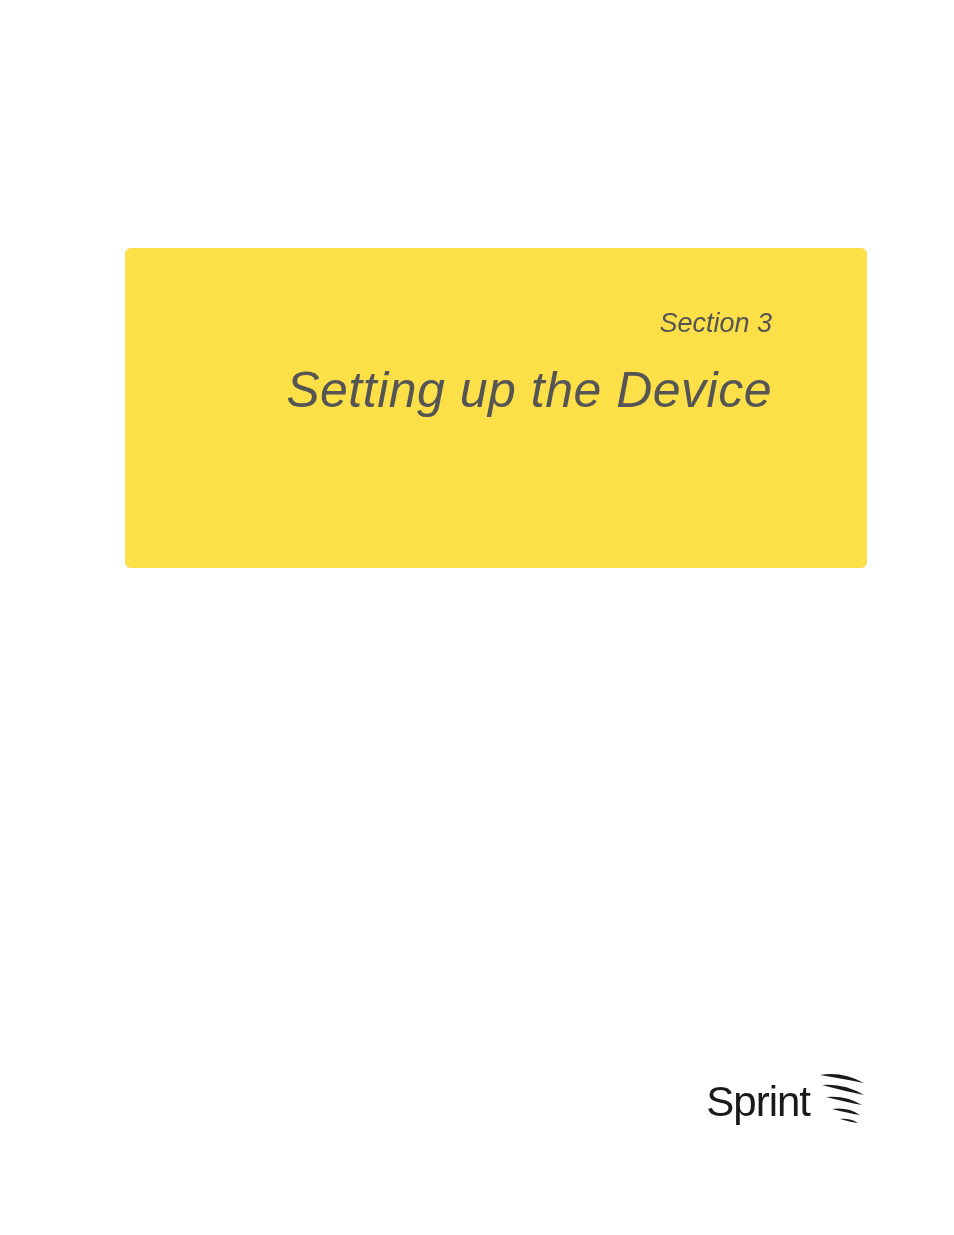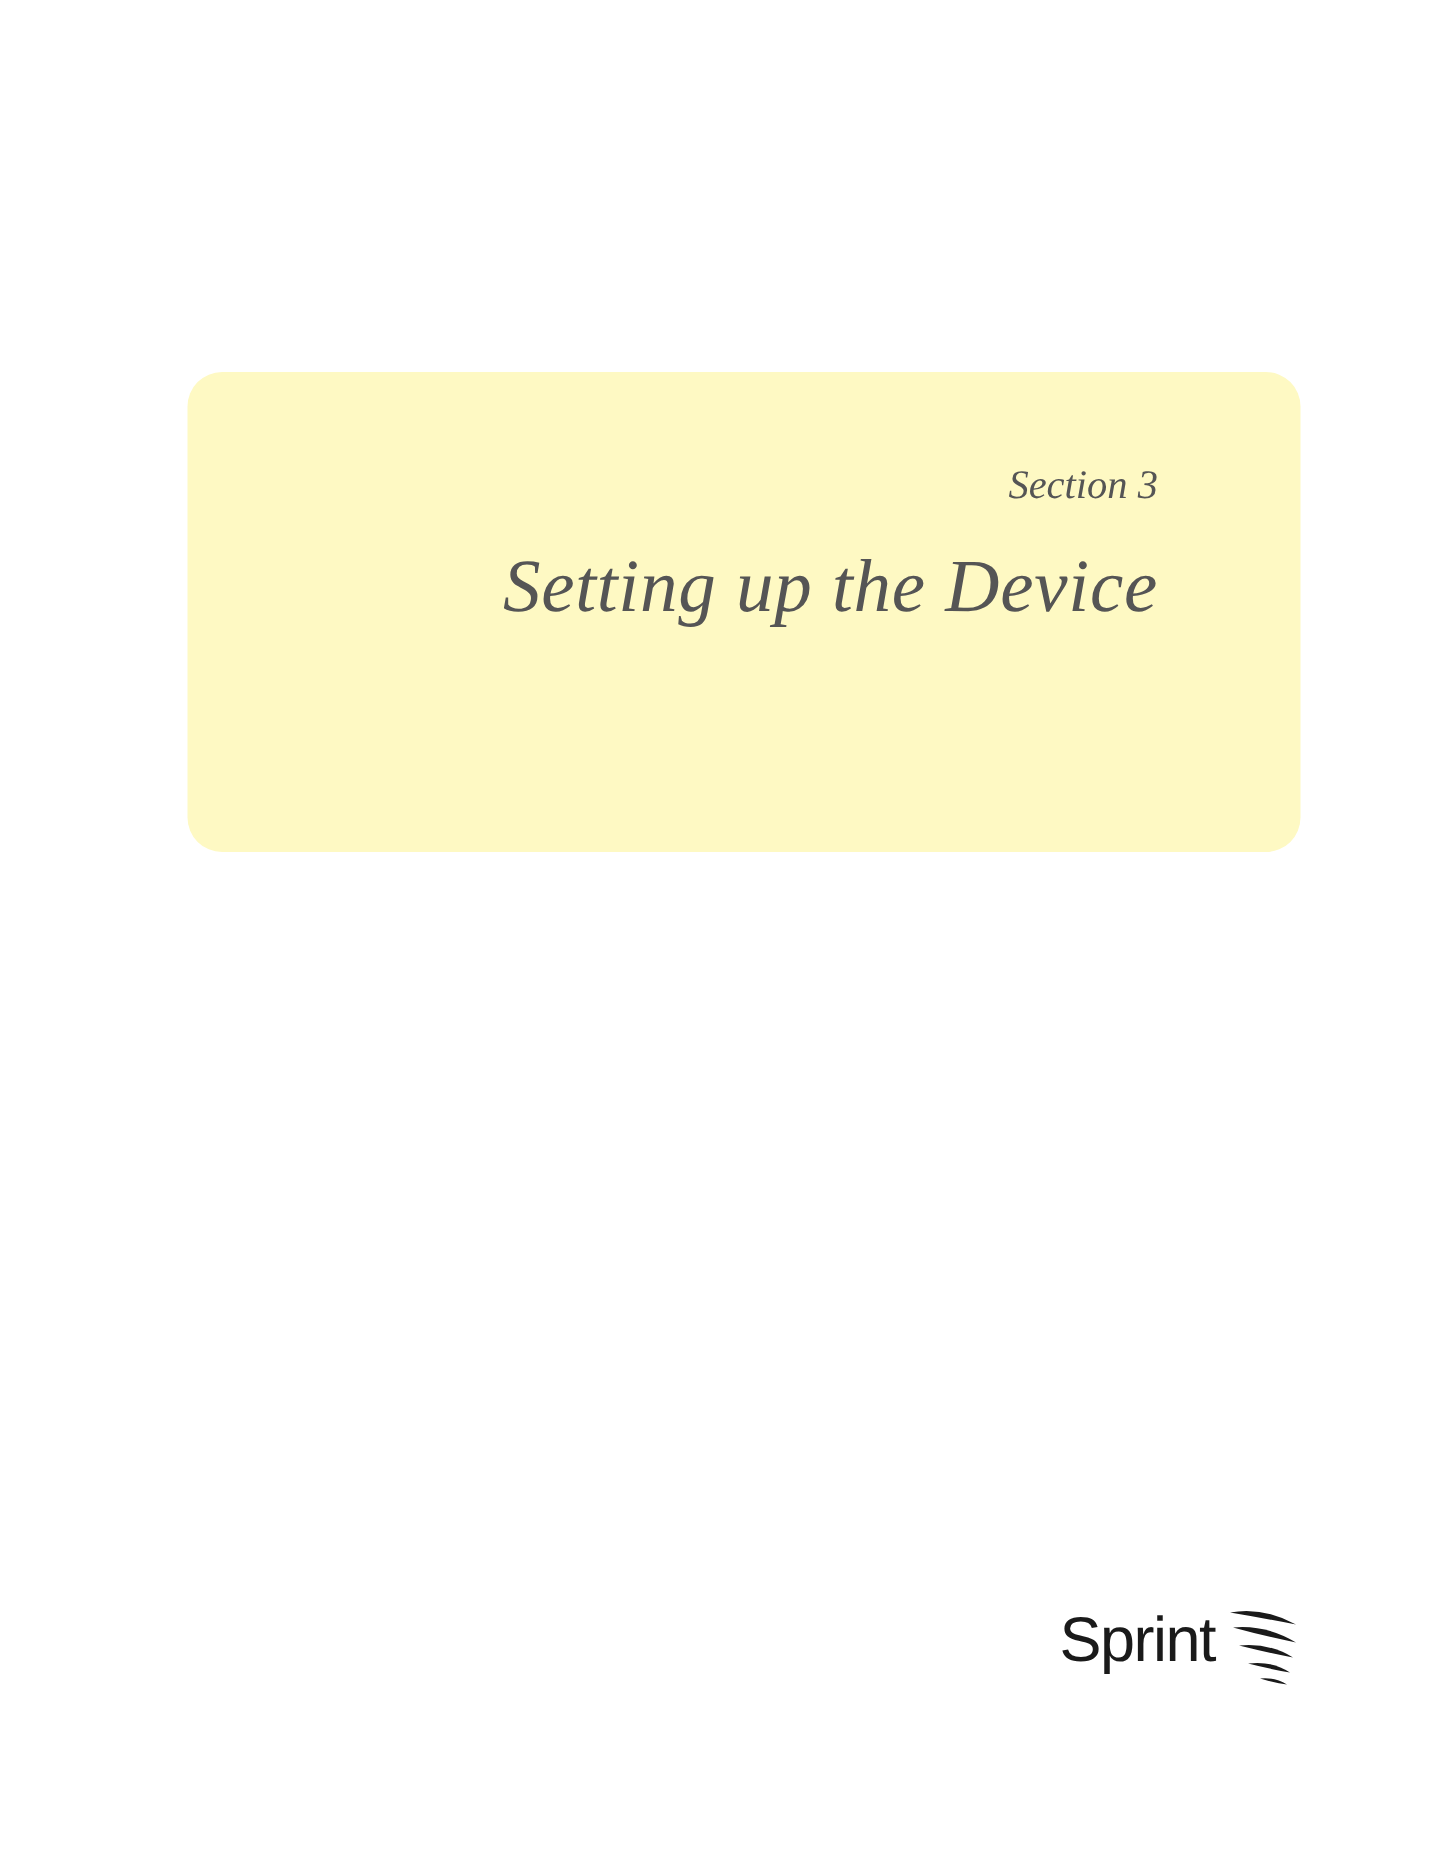--- a/index.html
+++ b/index.html
@@ -13,24 +13,23 @@
       background: #ffffff;
       font-family: Arial, Helvetica, sans-serif;
       position: relative;
     }
     .section-panel {
       position: absolute;
       top: 248px;
       left: 125px;
       width: 742px;
       height: 320px;
-      background: #fef9c3;
-      border-radius: 23px;
+      background: #fde047;
+      border-radius: 6px;
       padding: 60px 95px 40px 40px;
-      font-family: Liberation Serif, serif;
     }
     .section-label {
       font-style: italic;
       font-size: 27px;
       color: #555555;
       text-align: right;
       margin-bottom: 22px;
       font-weight: 400;
     }
     .section-title {
@@ -39,20 +38,21 @@
       color: #555555;
       text-align: right;
       font-weight: 400;
       letter-spacing: 0.5px;
     }
     .logo-wrap {
       position: absolute;
       bottom: 100px;
       right: 86px;
       display: flex;
+      align-items: center;
     }
     .logo-text {
       font-size: 42px;
       color: #1a1a1a;
       font-weight: 400;
       letter-spacing: -1px;
       margin-right: 6px;
     }
     .logo-mark svg {
       width: 52px;

